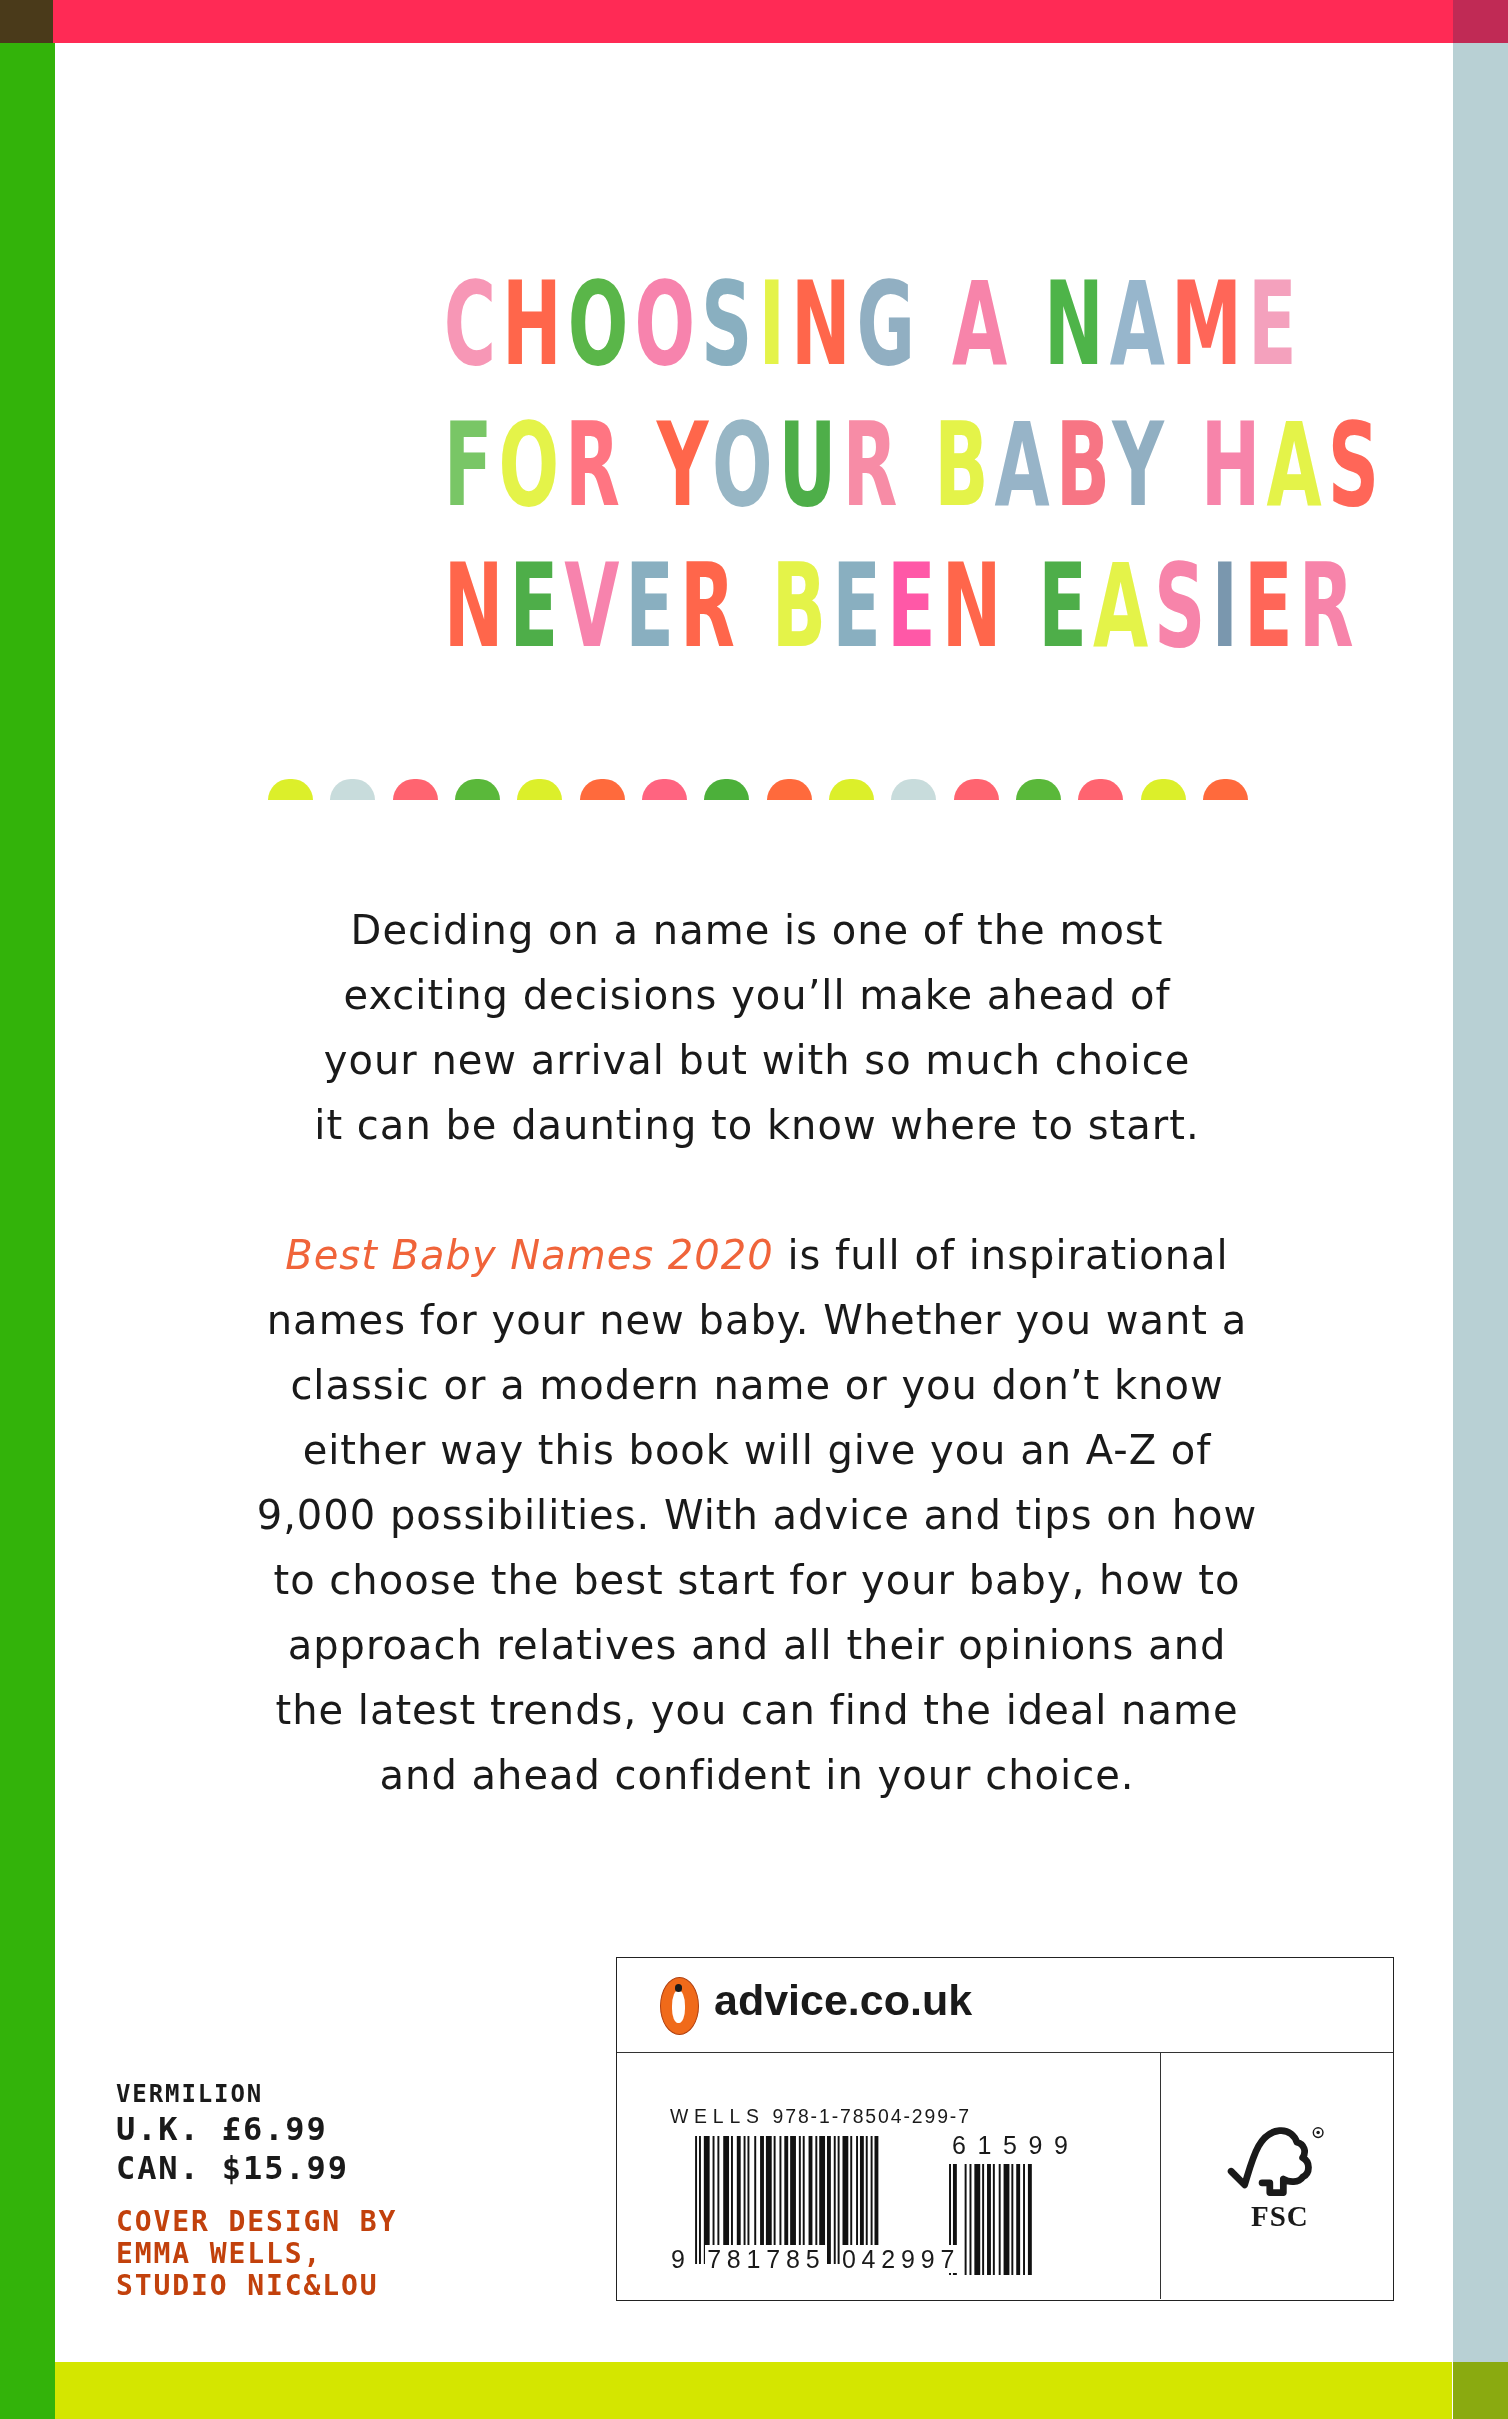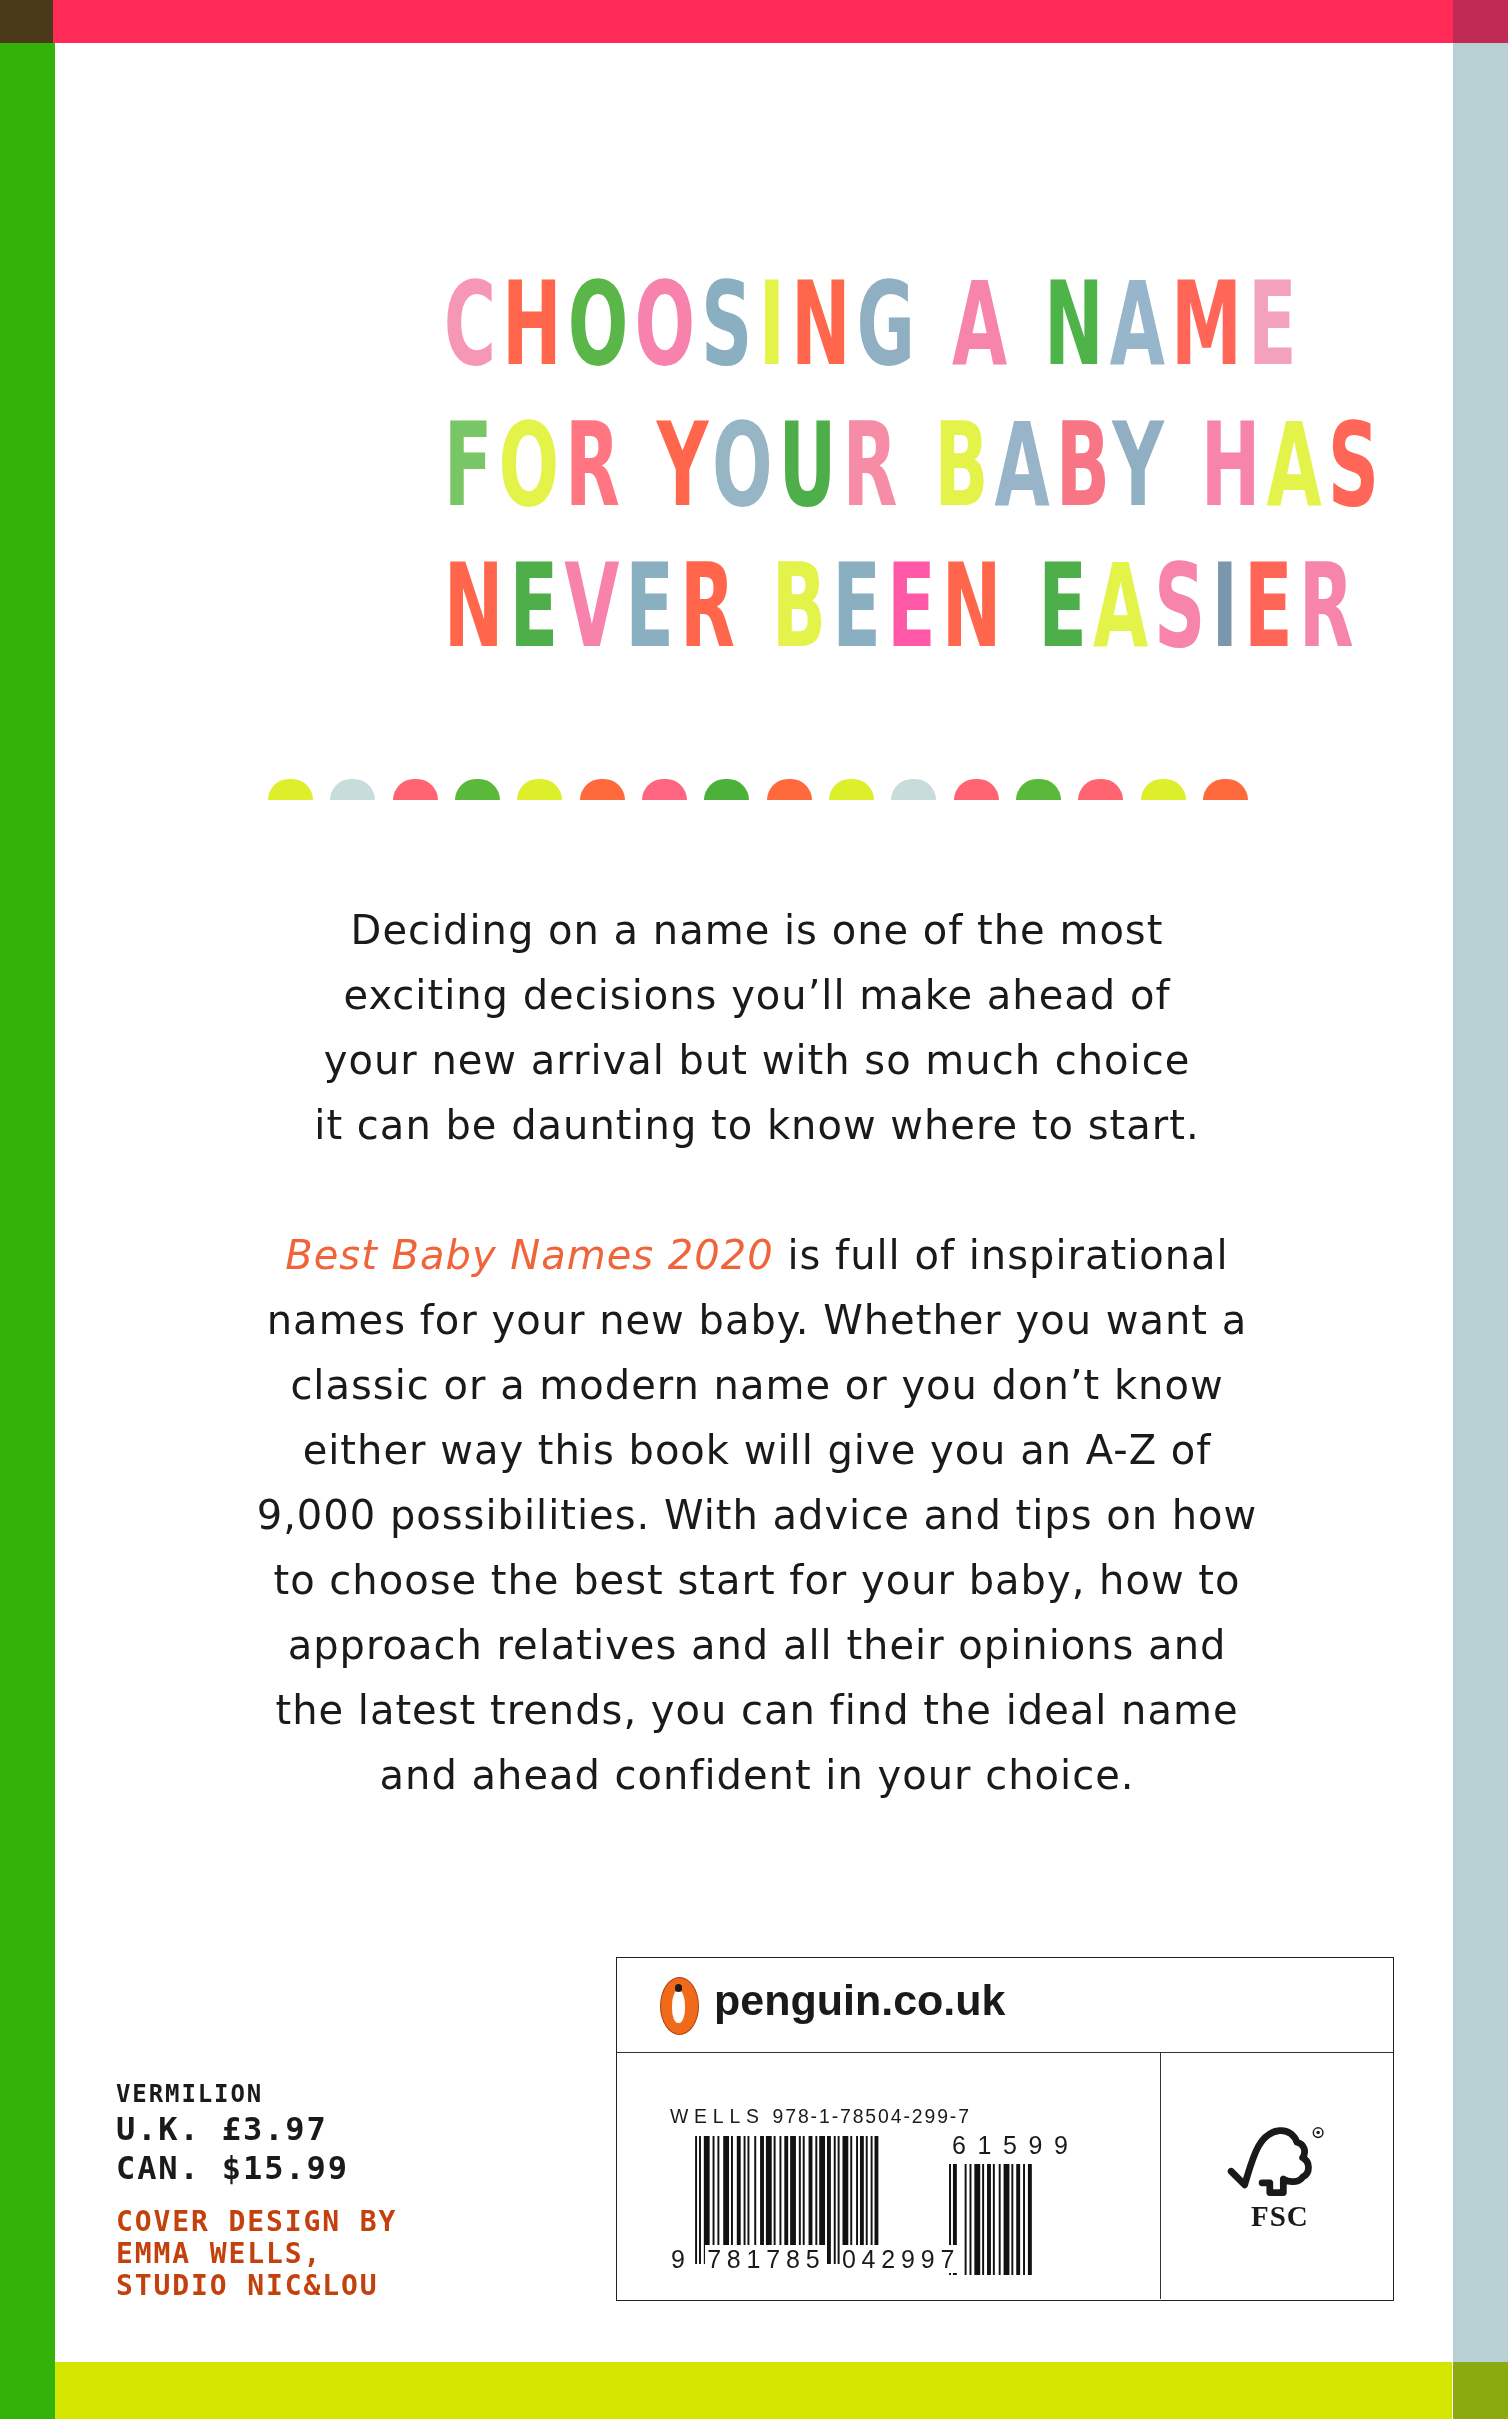--- a/index.html
+++ b/index.html
@@ -190,36 +190,36 @@
   <span class="line">either way this book will give you an A-Z of</span>
   <span class="line">9,000 possibilities. With advice and tips on how</span>
   <span class="line">to choose the best start for your baby, how to</span>
   <span class="line">approach relatives and all their opinions and</span>
   <span class="line">the latest trends, you can find the ideal name</span>
   <span class="line">and ahead confident in your choice.</span>
 </div>
 
 <div id="credits">
   <div class="cr-pub">VERMILION</div>
-  <div class="cr-price">U.K. £3.97</div>
+  <div class="cr-price">U.K. £6.99</div>
   <div class="cr-price">CAN. $15.99</div>
   <div id="cr-design-block">
     <div class="cr-design">COVER DESIGN BY</div>
     <div class="cr-design">EMMA WELLS,</div>
     <div class="cr-design">STUDIO NIC&amp;LOU</div>
   </div>
 </div>
 
 <div id="barcode-box">
   <div id="penguin-row">
     <div id="penguin-logo">
       <div class="belly"></div>
       <div class="head"></div>
     </div>
-    <div id="penguin-url">penguin.co.uk</div>
+    <div id="penguin-url">advice.co.uk</div>
   </div>
   <div id="barcode-cell">
     <div id="isbn-text"><span class="lbl">WELLS</span><span>978-1-78504-299-7</span></div>
     <div id="bars-main">
         <svg width="231" height="128" viewBox="0 0 238 132">
           <rect x="0" y="0" width="2" height="132" fill="#111"></rect>
           <rect x="4" y="0" width="2" height="132" fill="#111"></rect>
           <rect x="9" y="0" width="6" height="132" fill="#111"></rect>
           <rect x="18" y="0" width="2" height="132" fill="#111"></rect>
           <rect x="23" y="0" width="2" height="132" fill="#111"></rect>

